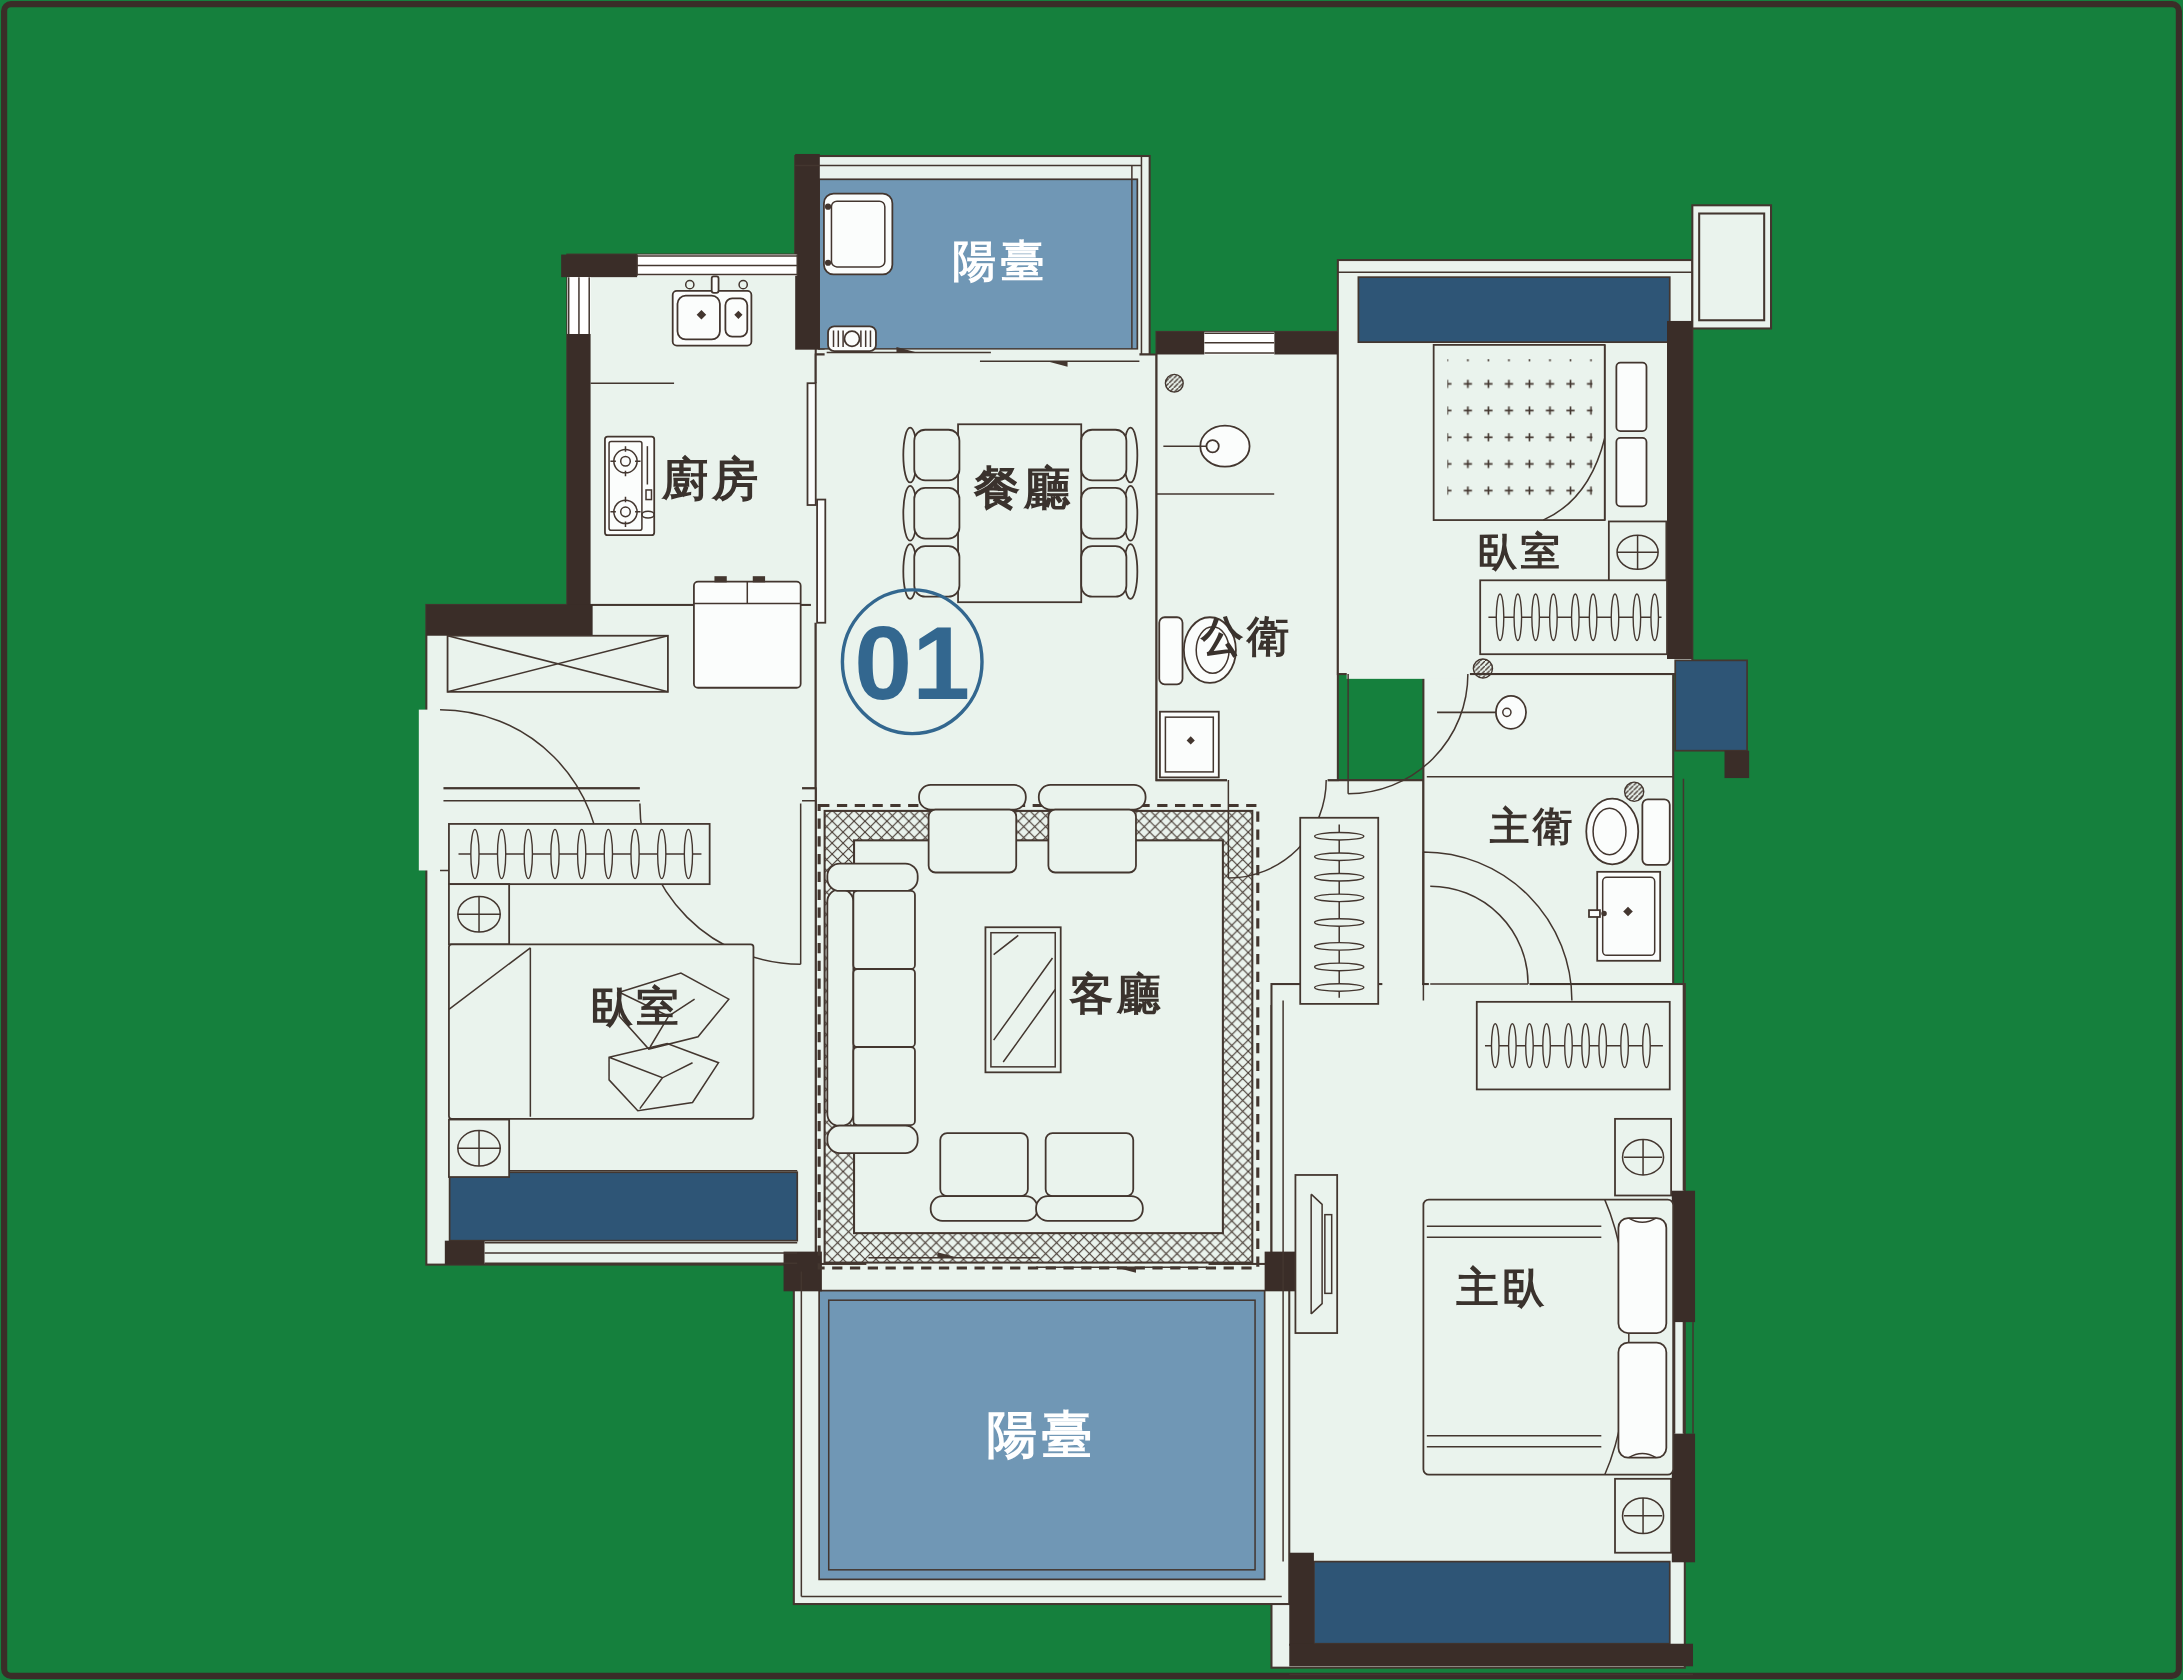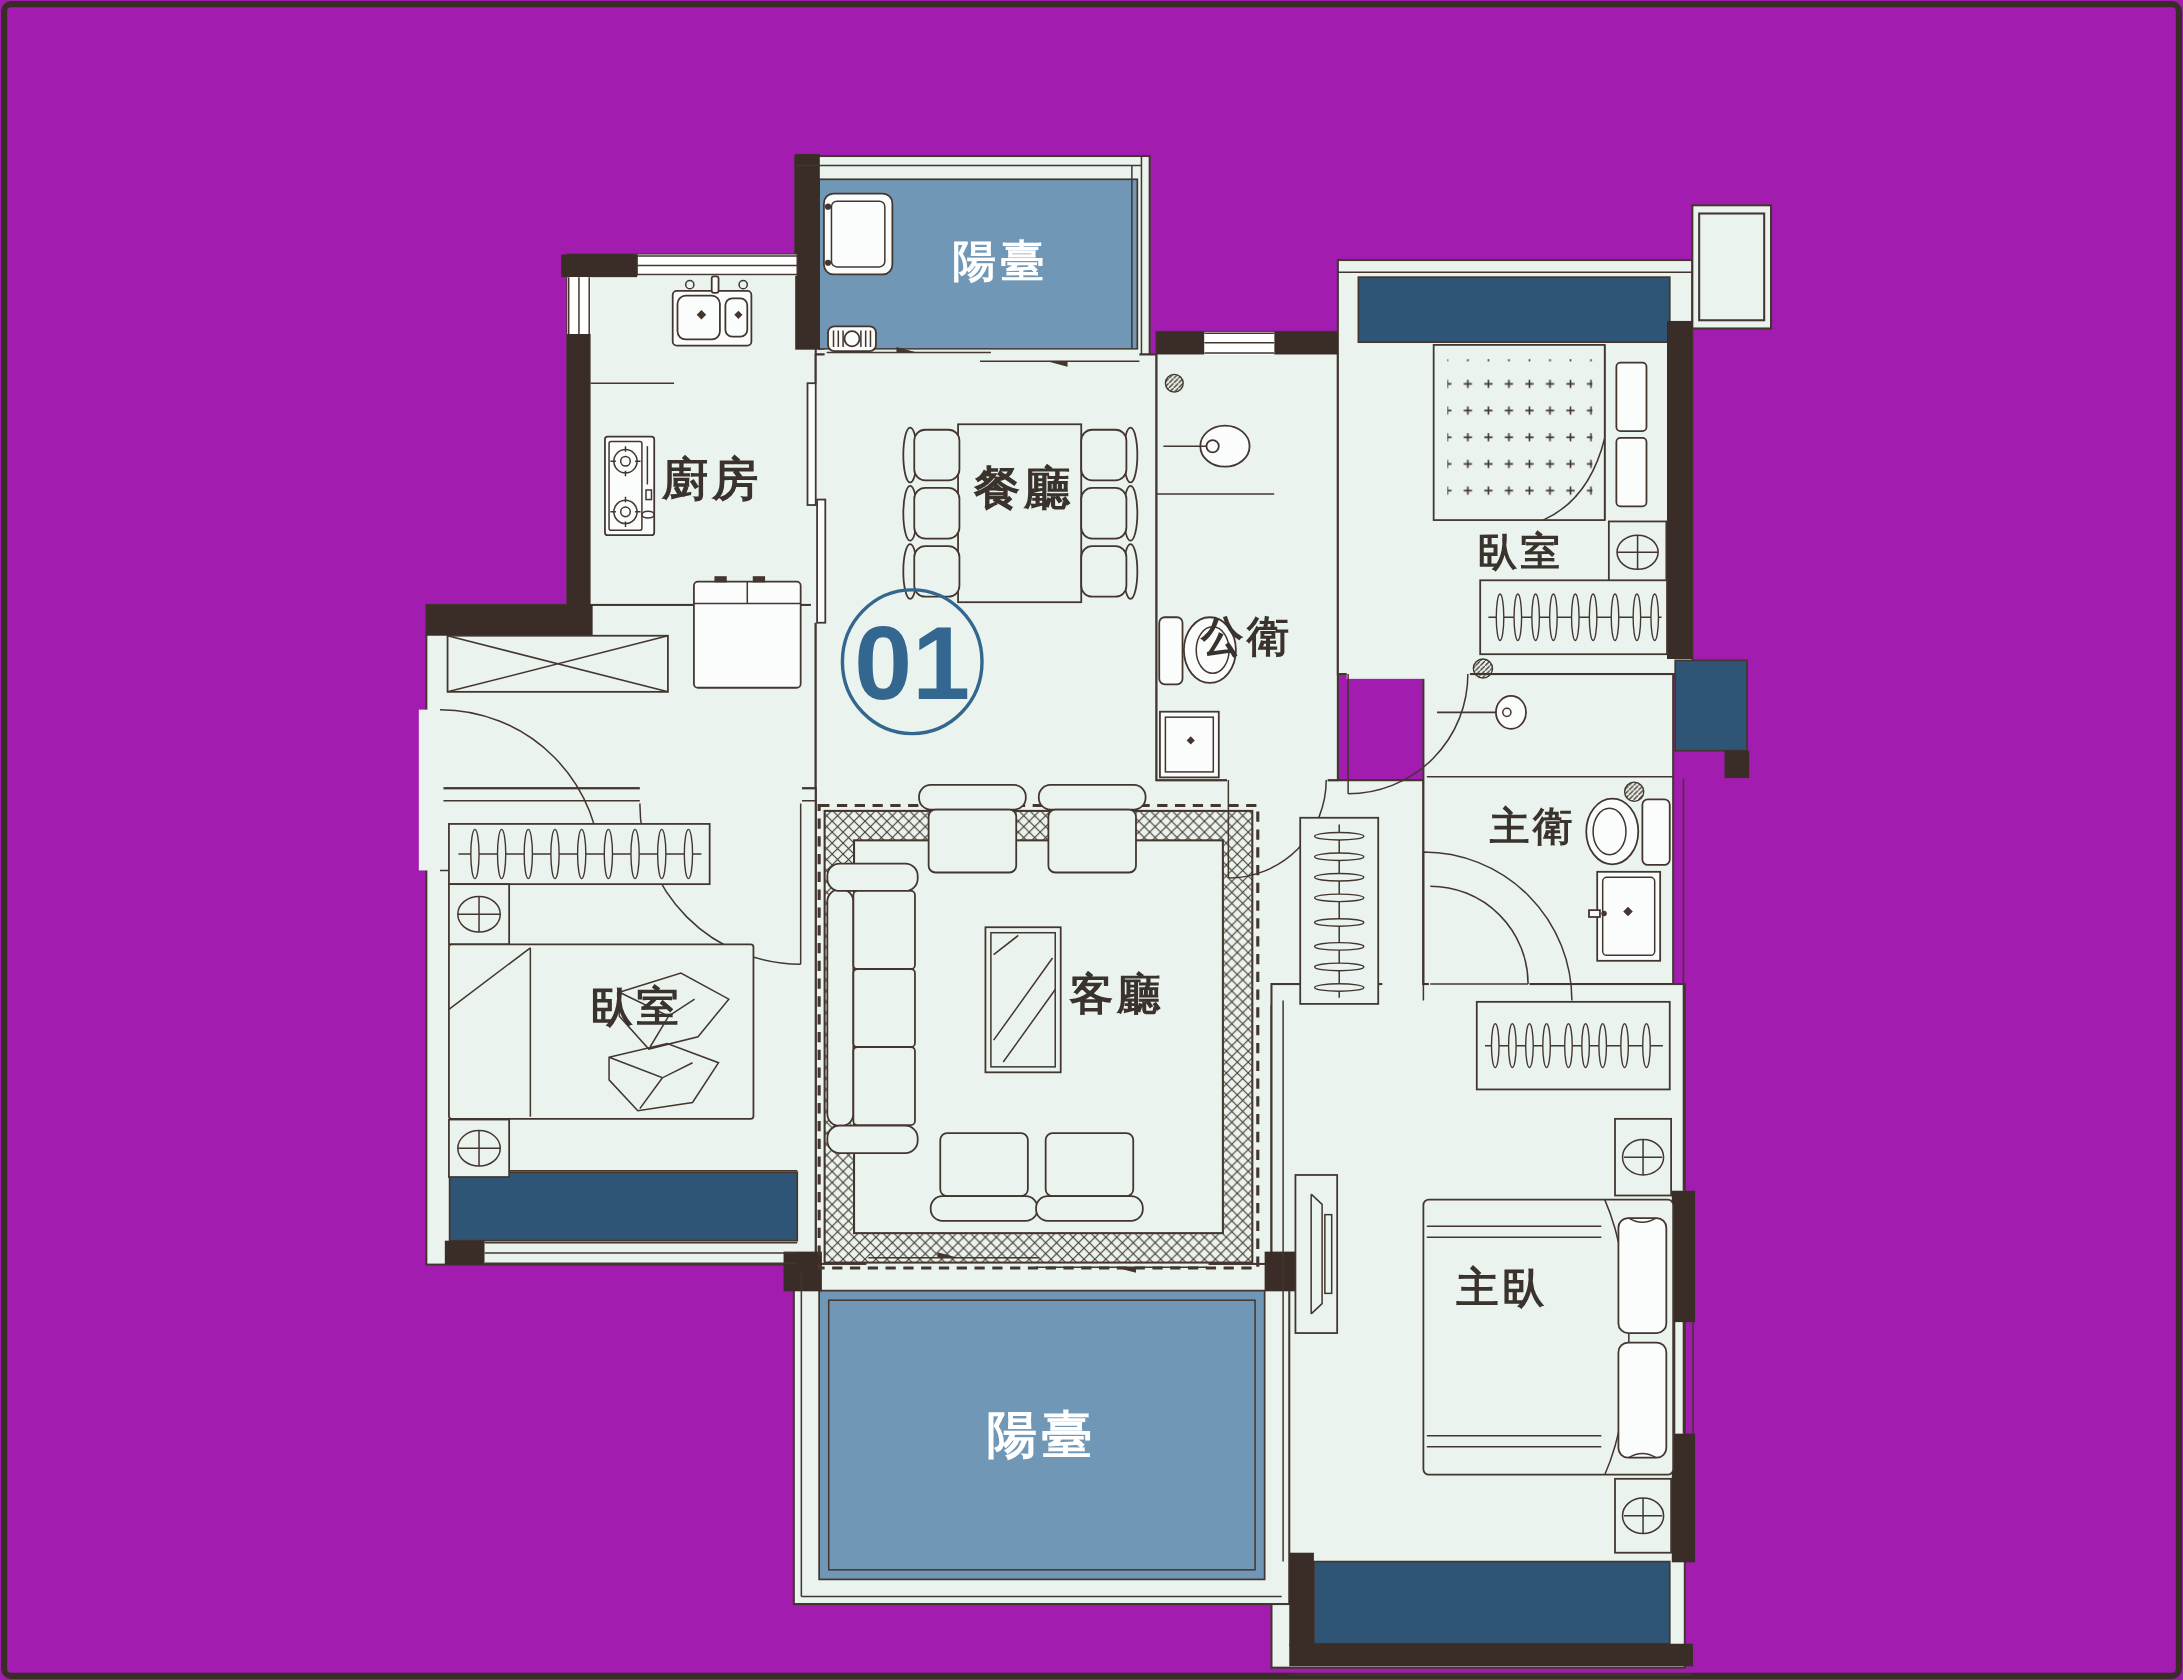--- a/index.html
+++ b/index.html
@@ -1,20 +1,20 @@
 <!DOCTYPE html>
 <html style="--floor: #eaf3ed; --wall: #3a2d28; --line: #43362f; --balcony: #7097b5; --navy: #2e5576; --label: #3a322d; --accent: #33678f; --white: #ffffff;font-size:11px"><head>
 <meta charset="utf-8">
 <style>
   :root{
     --floor:#eaf3ed; --wall:#3a2d28; --line:#43362f; --balcony:#7097b5;
     --navy:#2e5576; --label:#3a322d; --accent:#33678f; --white:#ffffff;
   }
   html,body{margin:0;padding:0;background:#fff;}
-  .stage{position:relative;width:2183px;height:1680px;background:#a21caf;}
+  .stage{position:relative;width:2183px;height:1680px;background:#15803d;}
   svg{position:absolute;inset:0;display:block;}
   .frame{fill:none;stroke:var(--wall);stroke-width:9;}
   .floor{fill:var(--floor);stroke:var(--line);stroke-width:3;}
   .open{fill:var(--floor);stroke:none;}
   .wall{fill:var(--wall);stroke:none;}
   .blue{fill:var(--balcony);stroke:var(--line);stroke-width:2.5;}
   .navy{fill:var(--navy);stroke:var(--line);stroke-width:2.5;}
   .tn{fill:none;stroke:var(--line);stroke-width:2.2;}
   .fx{fill:#fbfdfc;stroke:var(--line);stroke-width:2.6;}
   .sf{fill:var(--floor);stroke:var(--line);stroke-width:2.6;}

